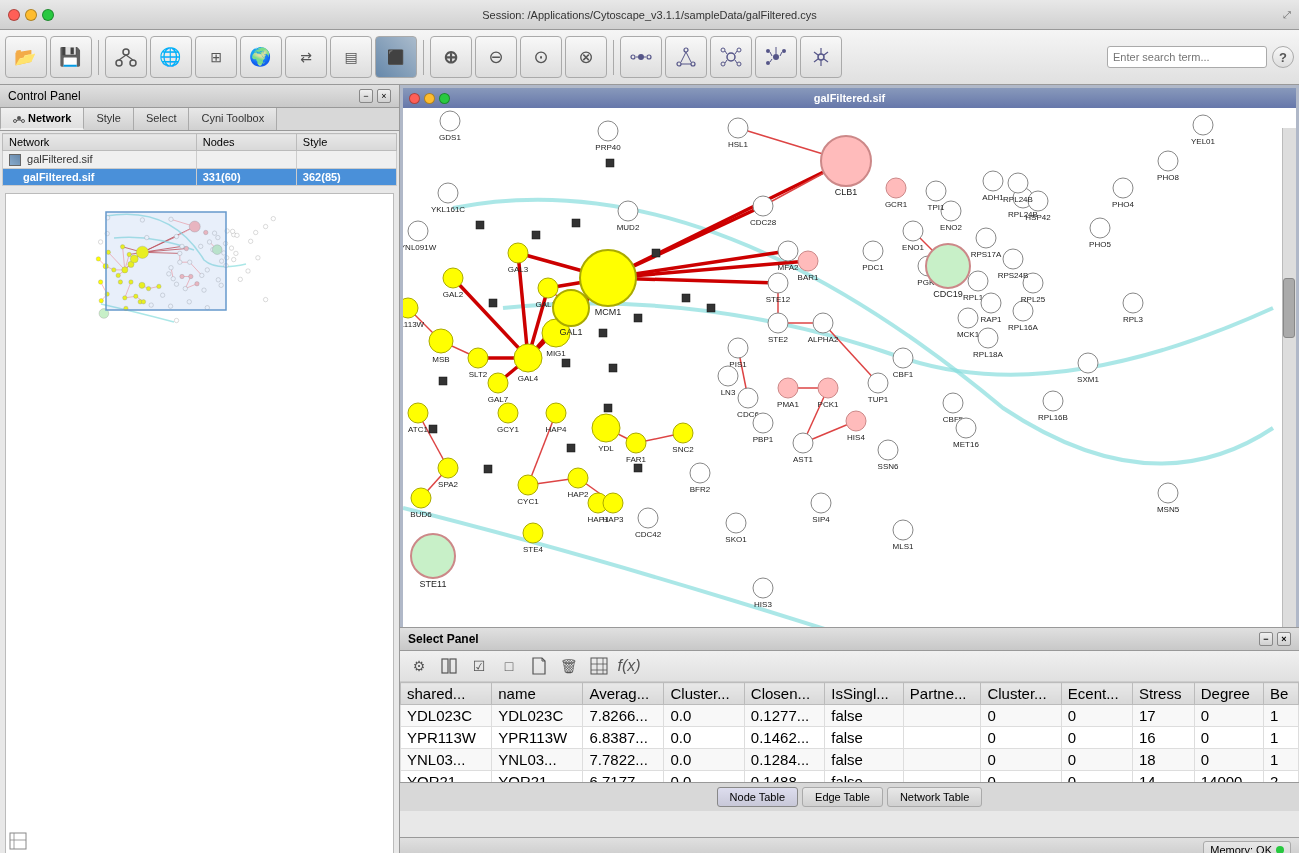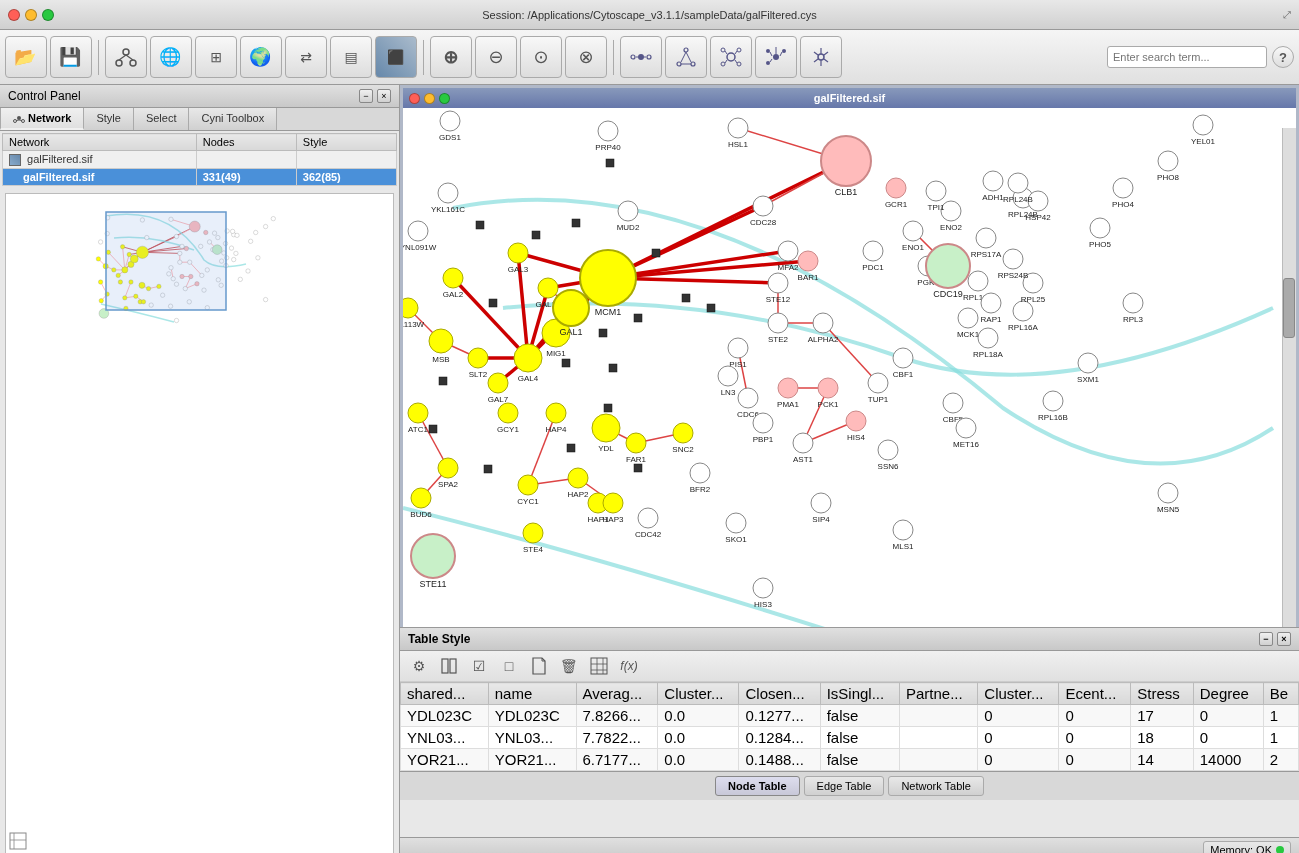--- a/index.html
+++ b/index.html
@@ -282,21 +282,21 @@
       padding: 3px 12px;
       background: linear-gradient(to bottom, #e8e8e8, #d0d0d0);
       border: 1px solid #aaa;
       border-radius: 3px;
       font-size: 11px;
       cursor: pointer;
     }
     .bottom-tab.active {
       background: linear-gradient(to bottom, #dde, #c8c8d8);
       border-color: #888;
-      font-weight: bold;
+      font-weight: normal;
     }
 
     
     .status-bar {
       background: linear-gradient(to bottom, #e0e0e0, #c8c8c8);
       height: 24px;
       display: flex;
       align-items: center;
       justify-content: flex-end;
       padding: 0 8px;
@@ -482,21 +482,21 @@
               <span class="network-icon" style="background:linear-gradient(45deg,#88aacc,#6688aa);display:inline-block;width:12px;height:12px;border:1px solid #666;"></span>
               <span>galFiltered.sif</span>
             </td>
             <td></td>
             <td></td>
           </tr>
           <tr class="network-row-selected">
             <td style="padding-left:20px;">
               <strong>galFiltered.sif</strong>
             </td>
-            <td>331(49)</td>
+            <td>331(60)</td>
             <td>362(85)</td>
           </tr>
         </tbody>
       </table>
     </div>
 
     <div class="network-overview">
       <svg id="minimap-svg" width="100%" height="100%" style="background:white;">
 
       <line x1="136.4" y1="58.3" x2="128.26" y2="64.9" stroke="#cc4444" stroke-width="0.8"></line>
@@ -873,21 +873,21 @@
             <text x="210" y="414" text-anchor="middle" font-size="8" font-family="Arial, sans-serif" fill="#222">HAP3</text>
           </svg>
         <div class="graph-scrollbar">
           <div class="graph-scrollbar-thumb"></div>
         </div>
       </div>
     </div>
 
     <div class="table-panel">
       <div class="table-panel-header">
-        <span>Table Style</span>
+        <span>Select Panel</span>
         <div class="panel-controls">
           <div class="panel-ctrl-btn">−</div>
           <div class="panel-ctrl-btn">×</div>
         </div>
       </div>
       <div class="table-toolbar">
         <div class="table-tool-btn">⚙</div>
         <div class="table-tool-btn">
           <svg width="18" height="18" viewBox="0 0 18 18">
               <rect x="2" y="2" width="6" height="14" fill="none" stroke="#555" stroke-width="1.2"></rect>
@@ -905,21 +905,21 @@
         <div class="table-tool-btn">🗑</div>
         <div class="table-tool-btn">
           <svg width="18" height="18" viewBox="0 0 18 18">
               <rect x="1" y="1" width="16" height="16" fill="none" stroke="#555" stroke-width="1"></rect>
               <line x1="7" y1="1" x2="7" y2="17" stroke="#555" stroke-width="0.8"></line>
               <line x1="13" y1="1" x2="13" y2="17" stroke="#555" stroke-width="0.8"></line>
               <line x1="1" y1="7" x2="17" y2="7" stroke="#555" stroke-width="0.8"></line>
               <line x1="1" y1="13" x2="17" y2="13" stroke="#555" stroke-width="0.8"></line>
             </svg>
         </div>
-        <div class="table-tool-btn" style="font-size:12px;font-style:italic;">f(x)</div>
+        <div class="table-tool-btn" style="font-size:16px;font-style:italic;">f(x)</div>
       </div>
       <div class="table-scroll">
         <table class="data-table">
           <thead>
             <tr>
               <th>shared...</th>
               <th>name</th>
               <th>Averag...</th>
               <th>Cluster...</th>
               <th>Closen...</th>
@@ -941,20 +941,34 @@
                 <td>0.1277...</td>
                 <td>false</td>
                 <td></td>
                 <td>0</td>
                 <td>0</td>
                 <td>17</td>
                 <td>0</td>
                 <td>1</td>
               </tr>
               <tr>
+                <td>YPR113W</td>
+                <td>YPR113W</td>
+                <td>6.8387...</td>
+                <td>0.0</td>
+                <td>0.1462...</td>
+                <td>false</td>
+                <td></td>
+                <td>0</td>
+                <td>0</td>
+                <td>16</td>
+                <td>0</td>
+                <td>1</td>
+              </tr>
+              <tr>
                 <td>YNL03...</td>
                 <td>YNL03...</td>
                 <td>7.7822...</td>
                 <td>0.0</td>
                 <td>0.1284...</td>
                 <td>false</td>
                 <td></td>
                 <td>0</td>
                 <td>0</td>
                 <td>18</td>

